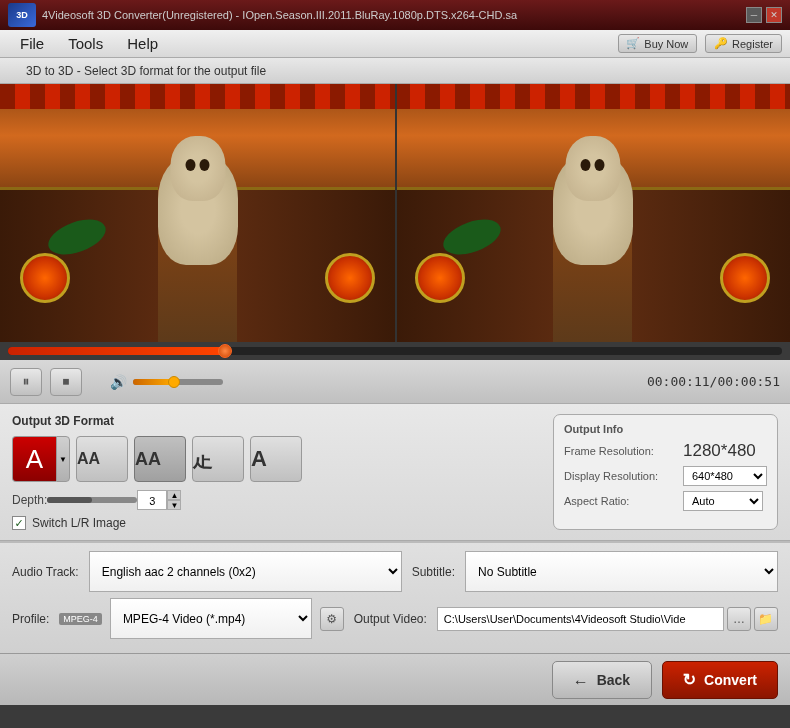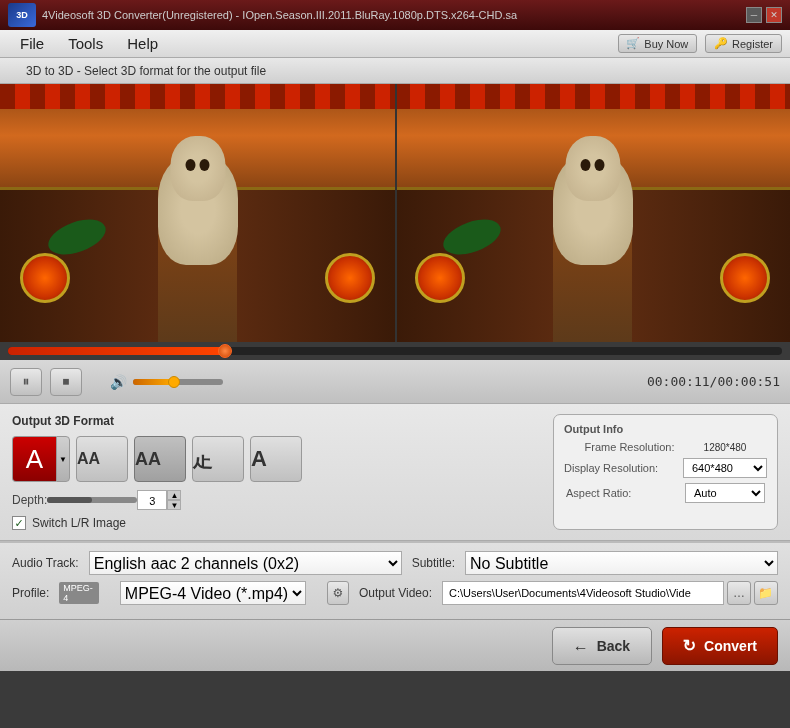--- a/index.html
+++ b/index.html
@@ -438,29 +438,28 @@
       font-size: 11px;
       color: #555;
       margin-bottom: 6px;
       font-weight: bold;
     }
     .info-row {
       display: flex;
       align-items: center;
       margin-bottom: 5px;
       gap: 9px;
-      justify-content: center;
     }
     .info-row-label {
       font-size: 11px;
       color: #555;
       width: 110px;
     }
     .info-row-value {
-      font-size: 10px;
+      font-size: 17px;
       color: #333;
     }
     .info-select {
       height: 20px;
       font-size: 11px;
       border: 1px solid #aaa;
       background: white;
       padding: 0 4px;
       min-width: 80px;
       cursor: pointer;
@@ -478,25 +477,25 @@
       gap: 10px;
       margin-bottom: 6px;
     }
     .bottom-label {
       font-size: 12px;
       color: #333;
       white-space: nowrap;
     }
     .bottom-select {
       flex: 1;
-      height: 24px;
-      font-size: 16px;
+      height: 41px;
+      font-size: 12px;
       border: 1px solid #aaa;
       background: linear-gradient(to bottom, #fff, #f0f0f0);
-      padding: 0 0;
+      padding: 0 8px;
       cursor: pointer;
     }
     .bottom-input {
       flex: 1;
       height: 24px;
       font-size: 11px;
       border: 1px solid #aaa;
       background: white;
       padding: 0 6px;
     }
@@ -760,21 +759,21 @@
     <select class="bottom-select">
       <option>English aac 2 channels (0x2)</option>
     </select>
     <span class="bottom-label">Subtitle:</span>
     <select class="bottom-select">
       <option>No Subtitle</option>
     </select>
   </div>
   <div class="bottom-row">
     <span class="bottom-label">Profile:</span>
-    <div style="display:flex;align-items:center;gap:21px;flex:1;">
+    <div style="display:flex;align-items:center;gap:8px;flex:1;">
       <span style="background:#888;color:white;font-size:9px;padding:1px 4px;border-radius:2px;">MPEG-4</span>
       <select class="bottom-select" style="flex:1;">
         <option>MPEG-4 Video (*.mp4)</option>
       </select>
       <div class="icon-btn">⚙</div>
     </div>
     <span class="bottom-label">Output Video:</span>
     <div style="display:flex;align-items:center;gap:3px;flex:1.2;">
       <input class="bottom-input" style="flex: 1 1 0%;" readonly="" value="C:\Users\User\Documents\4Videosoft Studio\Vide">
       <div class="icon-btn">…</div>

